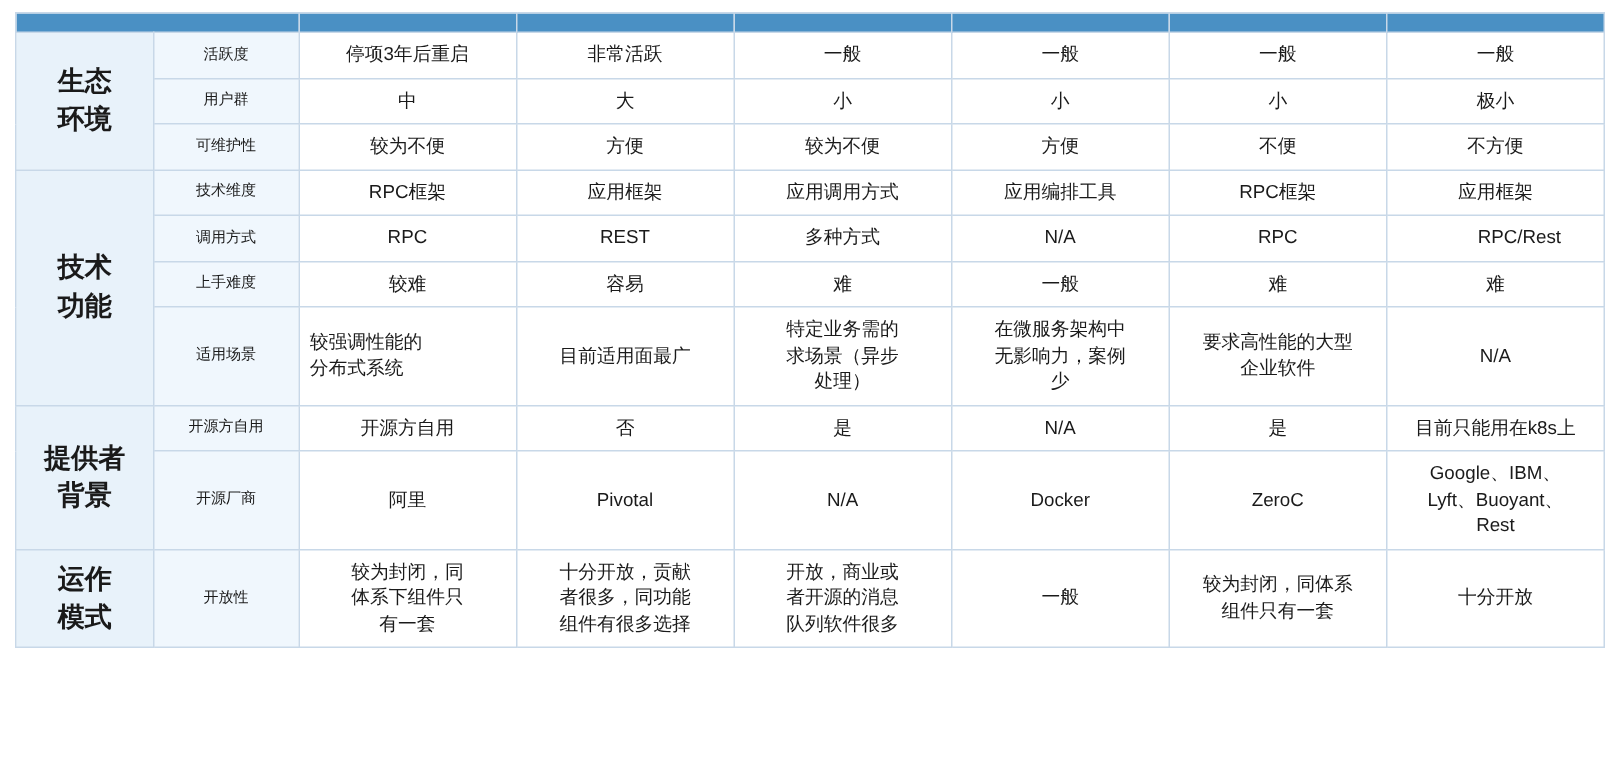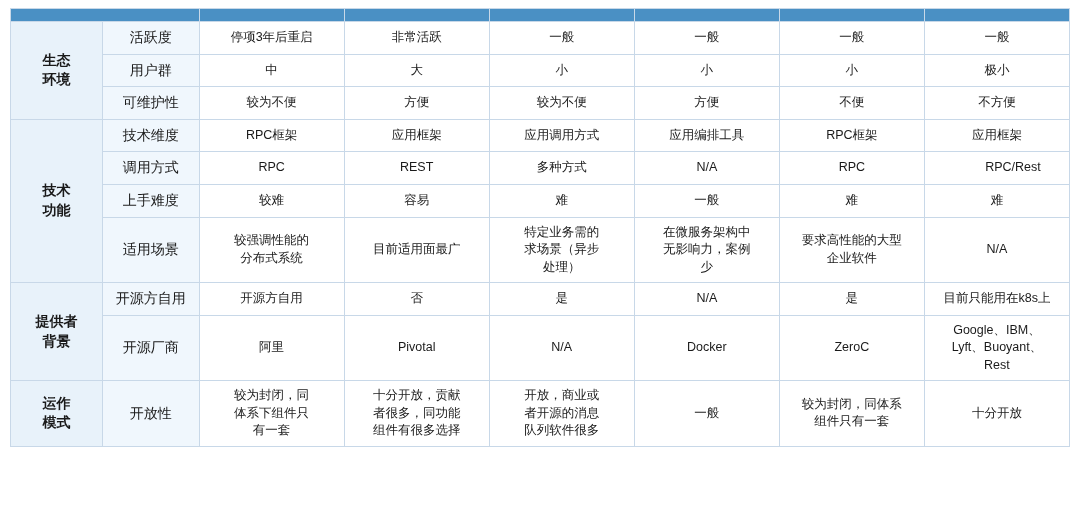--- a/index.html
+++ b/index.html
@@ -32,28 +32,28 @@
     }
     thead th {
       background-color: #4a90c4;
       color: #fff;
       font-weight: bold;
       font-size: 14px;
     }
     .group-cell {
       background-color: #e8f2fa;
       font-weight: bold;
-      font-size: 14px;
+      font-size: 18px;
       color: #1a1a1a;
       writing-mode: horizontal-tb;
     }
     .dim-cell {
       background-color: #f0f7fd;
       color: #1a1a1a;
-      font-size: 14px;
+      font-size: 10px;
     }
     .data-cell {
       background-color: #fff;
       color: #1a1a1a;
       font-size: 12.5px;
       text-align: left;
     }
     
     col.c-group  { width: 76px; }
     col.c-dim    { width: 80px; }
@@ -145,21 +145,21 @@
           <td class="dim-cell">上手难度</td>
           <td class="data-cell" style="white-space: pre-line; text-align: center;">较难</td>
           <td class="data-cell" style="white-space: pre-line; text-align: center;">容易</td>
           <td class="data-cell" style="white-space: pre-line; text-align: center;">难</td>
           <td class="data-cell" style="white-space: pre-line; text-align: center;">一般</td>
           <td class="data-cell" style="white-space: pre-line; text-align: center;">难</td>
           <td class="data-cell" style="white-space: pre-line; text-align: center;">难</td>
         </tr>
         <tr>
           <td class="dim-cell">适用场景</td>
-          <td class="data-cell" style="white-space: pre-line; text-align: center;">较强调性能的
+          <td class="data-cell" style="white-space: pre-line; ">较强调性能的
 分布式系统</td>
           <td class="data-cell" style="white-space: pre-line; text-align: center;">目前适用面最广</td>
           <td class="data-cell" style="white-space: pre-line; text-align: center;">特定业务需的
 求场景（异步
 处理）</td>
           <td class="data-cell" style="white-space: pre-line; text-align: center;">在微服务架构中
 无影响力，案例
 少</td>
           <td class="data-cell" style="white-space: pre-line; text-align: center;">要求高性能的大型
 企业软件</td>

